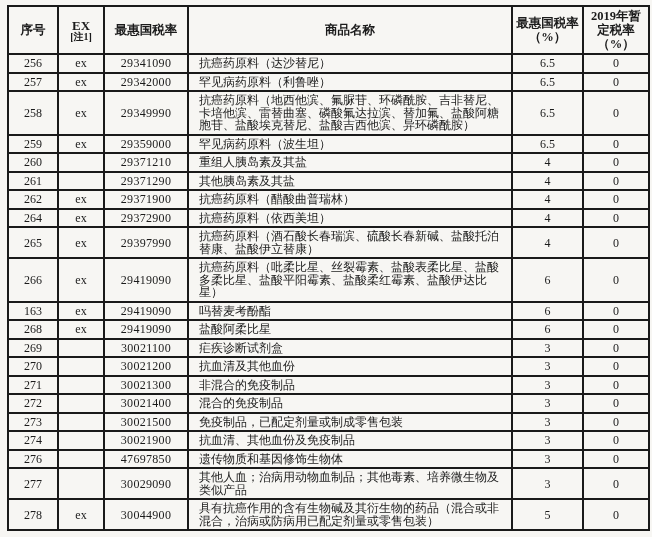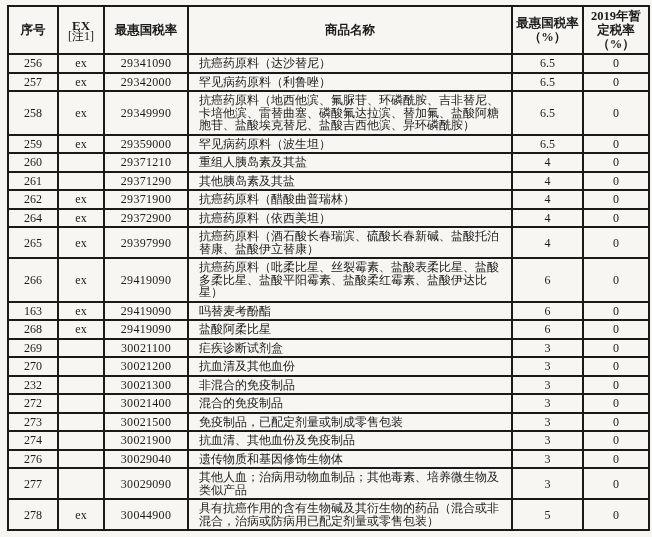--- a/index.html
+++ b/index.html
@@ -49,23 +49,23 @@
     text-align: left;
     line-height: 12.5px;
     padding-left: 10px;
   }
   .tariff td.cell-code {
     letter-spacing: 0.3px;
     padding: 2px 10px;
   }
   .ex-note {
     display: block;
-    font-size: 12px;
+    font-size: 10px;
     line-height: 9px;
-    font-weight: normal;
+    font-weight: bold;
   }
   .ex-main {
     display: block;
     font-size: 13px;
     line-height: 13px;
   }
 </style>
 </head>
 <body>
 
@@ -214,21 +214,21 @@
   <tr>
     <td class="cell-index">270</td>
     <td class="cell-ex"></td>
     <td class="cell-code">30021200</td>
     <td class="cell-name">抗血清及其他血份</td>
     <td class="cell-mfn">3</td>
     <td class="cell-temp2019">0</td>
   </tr>
 
   <tr>
-    <td class="cell-index">232</td>
+    <td class="cell-index">271</td>
     <td class="cell-ex"></td>
     <td class="cell-code">30021300</td>
     <td class="cell-name">非混合的免疫制品</td>
     <td class="cell-mfn">3</td>
     <td class="cell-temp2019">0</td>
   </tr>
 
   <tr>
     <td class="cell-index">272</td>
     <td class="cell-ex"></td>
@@ -253,21 +253,21 @@
     <td class="cell-code">30021900</td>
     <td class="cell-name">抗血清、其他血份及免疫制品</td>
     <td class="cell-mfn">3</td>
     <td class="cell-temp2019">0</td>
   </tr>
 
 
   <tr>
     <td class="cell-index">276</td>
     <td class="cell-ex"></td>
-    <td class="cell-code">30029040</td>
+    <td class="cell-code">47697850</td>
     <td class="cell-name">遗传物质和基因修饰生物体</td>
     <td class="cell-mfn">3</td>
     <td class="cell-temp2019">0</td>
   </tr>
 
   <tr>
     <td class="cell-index">277</td>
     <td class="cell-ex"></td>
     <td class="cell-code">30029090</td>
     <td class="cell-name">其他人血；治病用动物血制品；其他毒素、培养微生物及类似产品</td>

